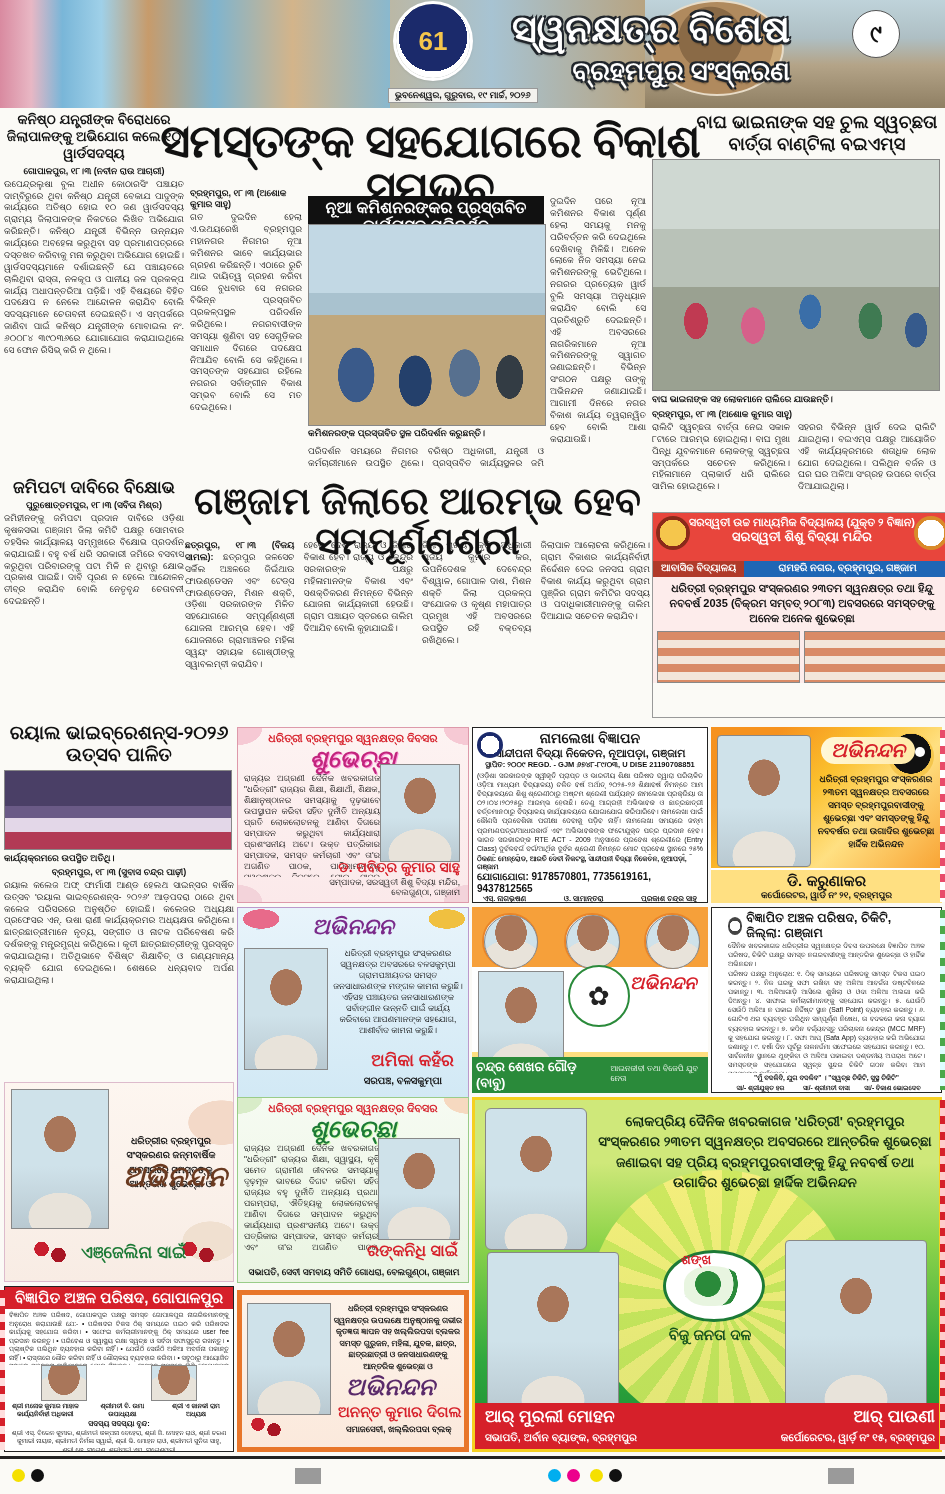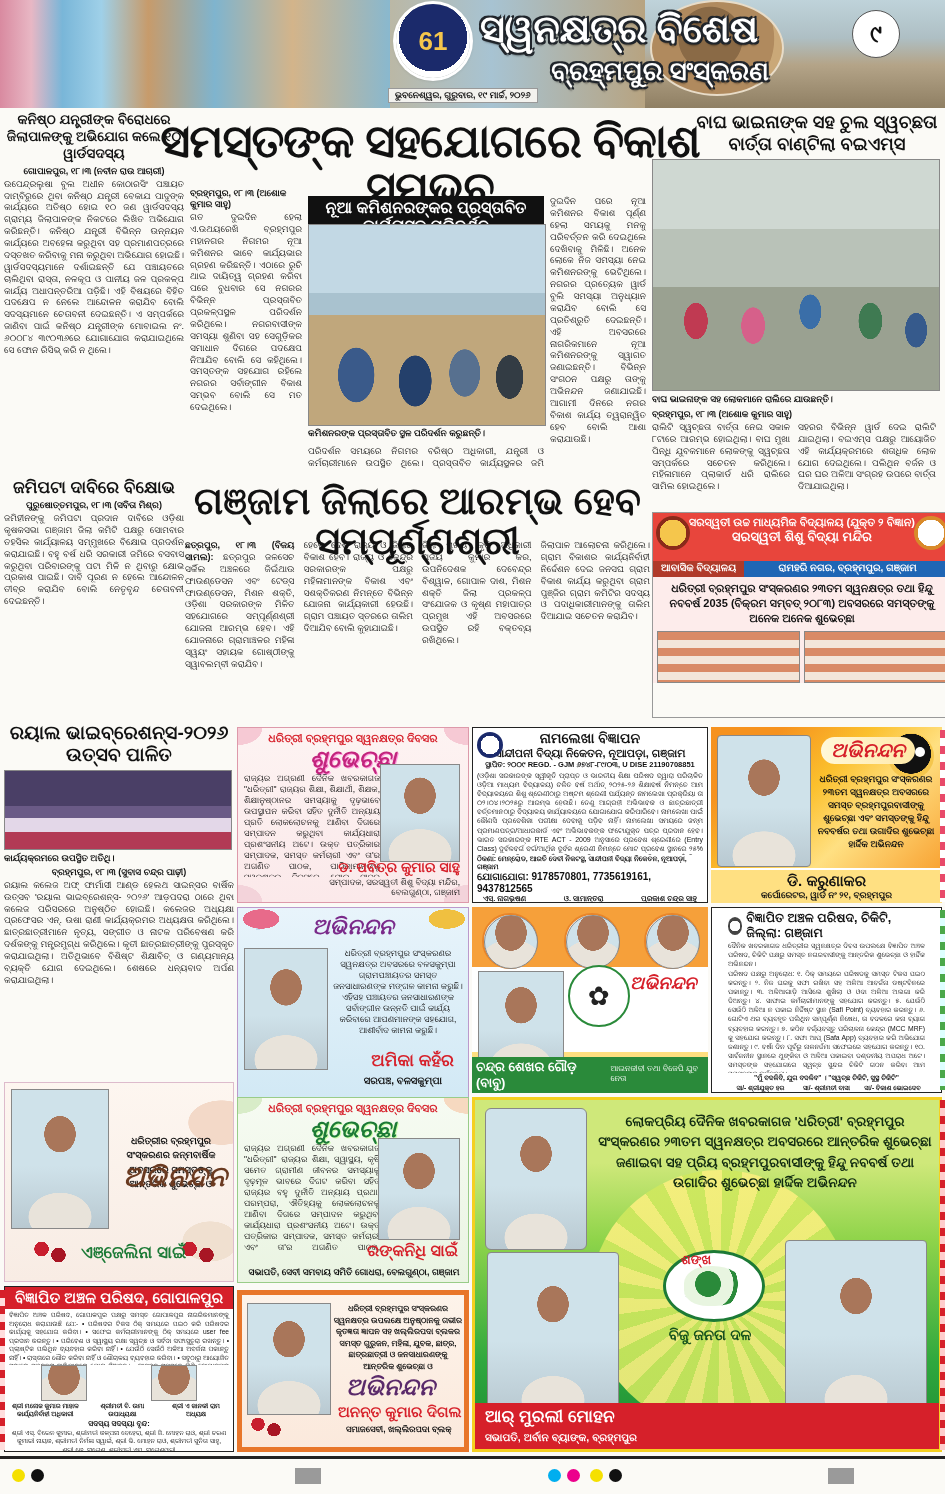--- a/index.html
+++ b/index.html
@@ -92,22 +92,22 @@
 <div id="page">
 
   <div class="abs" id="masthead">
     <div class="abs" id="mh-collage"></div>
     <div class="abs" id="mh-beach"></div>
     <div class="abs" style="left:650px;top:0;width:130px;height:92px;border-radius:50%;
          background:radial-gradient(circle at 45% 40%,#8a6a46 0 35%,#b08a5e 36% 70%,#caa878 71%);border:2px solid #e8dcc8;"></div>
     <div class="abs badge" style="left:396px;top:4px;width:74px;height:74px;">
       <div class="badge-num" style="margin-top:22px;">61</div>
     </div>
-    <div class="abs mh-title" style="left:480px;top:8px;width:310px;font-size:38px;text-align:left;">ସ୍ୱନକ୍ଷତ୍ର ବିଶେଷ</div>
-    <div class="abs mh-title" style="left:530px;top:56px;width:260px;font-size:26px;text-align:center;">ବ୍ରହ୍ମପୁର ସଂସ୍କରଣ</div>
+    <div class="abs mh-title" style="left:480px;top:8px;width:310px;font-size:38px;text-align:right;">ସ୍ୱନକ୍ଷତ୍ର ବିଶେଷ</div>
+    <div class="abs mh-title" style="left:530px;top:56px;width:260px;font-size:26px;text-align:right;">ବ୍ରହ୍ମପୁର ସଂସ୍କରଣ</div>
     <div class="abs datebar" style="left:388px;top:88px;">ଭୁବନେଶ୍ୱର, ଗୁରୁବାର, ୧୯ ମାର୍ଚ୍ଚ, ୨୦୨୬</div>
     <div class="abs pg-circle" style="left:852px;top:10px;">୯</div>
   </div>
 
   <div class="abs" style="left:4px;top:112px;width:180px;height:360px;">
     <div class="h-side">କନିଷ୍ଠ ଯନ୍ତ୍ରୀଙ୍କ ବିରୋଧରେ ଜିଲାପାଳଙ୍କୁ ଅଭିଯୋଗ କଲେ ୧୦ ୱାର୍ଡସଦସ୍ୟ</div>
     <div class="dateline ctr" style="margin-top:3px;">ଗୋପାଳପୁର, ୧୮।୩ (ନବୀନ ରାଉ ଆଚାରୀ)</div>
     <div class="body-txt just" style="margin-top:2px;height:300px;overflow:hidden;">ଉପେନ୍ଦ୍ରଲୁଷା ବୁଲ ଅଧୀନ କୋଠାରସିଂ ପଞ୍ଚାୟତ ଦାମ୍ବିରୁରେ ଥିବା କନିଷ୍ଠ ଯନ୍ତ୍ରୀ ବେକାଯ ପାଦୁଙ୍କ କାର୍ଯ୍ୟରେ ଅତିଷ୍ଠ ହୋଇ ୧୦ ଜଣ ୱାର୍ଡସଦସ୍ୟ ଗ୍ରାମ୍ୟ ଜିଲାପାଳଙ୍କ ନିକଟରେ ଲିଖିତ ଅଭିଯୋଗ କରିଛନ୍ତି। କନିଷ୍ଠ ଯନ୍ତ୍ରୀ ବିଭିନ୍ନ ଉନ୍ନୟନ କାର୍ଯ୍ୟରେ ଅବହେଳା କରୁଥିବା ସହ ପ୍ରମାଣପତ୍ରରେ ଦସ୍ତଖତ କରିବାକୁ ମନା କରୁଥିବା ଅଭିଯୋଗ ହୋଇଛି। ୱାର୍ଡସଦସ୍ୟମାନେ ଦର୍ଶାଇଛନ୍ତି ଯେ ପଞ୍ଚାୟତରେ ଚାଲିଥିବା ରାସ୍ତା, ନଳକୂପ ଓ ପାନୀୟ ଜଳ ପ୍ରକଳ୍ପ କାର୍ଯ୍ୟ ଅଧାପନ୍ତରିଆ ପଡ଼ିଛି। ଏହି ବିଷୟରେ ବିହିତ ପଦକ୍ଷେପ ନ ନେଲେ ଆନ୍ଦୋଳନ କରାଯିବ ବୋଲି ସଦସ୍ୟମାନେ ଚେତାବନୀ ଦେଇଛନ୍ତି। ଏ ସମ୍ପର୍କରେ ଜାଣିବା ପାଇଁ କନିଷ୍ଠ ଯନ୍ତ୍ରୀଙ୍କ ମୋବାଇଲ ନଂ. ୬୦୦୮୪ ୩୯୦୩୬ରେ ଯୋଗାଯୋଗ କରାଯାଇଥିଲେ ସେ ଫୋନ ରିସିଭ୍ କରି ନ ଥିଲେ।</div>
   </div>
 
@@ -353,20 +353,24 @@
     </div>
     <div class="abs b" style="left:206px;top:152px;color:#d6202a;font-size:13px;">ଶଙ୍ଖ</div>
     <div class="abs b ctr" style="left:160px;top:226px;width:150px;font-size:15px;color:#14501c;">ବିଜୁ ଜନତା ଦଳ</div>
     <div class="abs photo ph-portrait" style="left:12px;top:152px;width:130px;height:160px;border-radius:4px;"></div>
     <div class="abs photo ph-portrait" style="right:12px;top:140px;width:140px;height:172px;border-radius:4px;"></div>
     <div class="abs" style="left:0;bottom:0;width:470px;background:#d6202a;color:#fff;display:flex;justify-content:space-between;padding:4px 10px;box-sizing:border-box;">
       <span>
         <span class="b" style="font-size:17px;display:block;">ଆର୍ ମୁରଲୀ ମୋହନ</span>
         <span class="b" style="font-size:10.5px;">ସଭାପତି, ଅର୍ବାନ ବ୍ୟାଙ୍କ, ବ୍ରହ୍ମପୁର</span>
       </span>
+      <span style="text-align:right;">
+        <span class="b" style="font-size:17px;display:block;">ଆର୍ ପାଉଣୀ</span>
+        <span class="b" style="font-size:10.5px;">କର୍ପୋରେଟର, ୱାର୍ଡ଼ ନଂ ୧୫, ବ୍ରହ୍ମପୁର</span>
+      </span>
     </div>
   </div>
 
   <div class="abs edge" style="right:0;top:730px;height:172px;background:repeating-linear-gradient(180deg,#e84a6a 0 8px,#fff 8px 16px);"></div>
   <div class="abs edge" style="right:0;top:910px;height:180px;background:repeating-linear-gradient(180deg,#4aa84a 0 8px,#dff 8px 16px);"></div>
   <div class="abs edge" style="right:0;top:1100px;height:350px;background:repeating-linear-gradient(180deg,#d6202a 0 8px,#fcc 8px 16px);"></div>
   <div class="abs edge" style="left:0;top:1290px;height:160px;background:repeating-linear-gradient(180deg,#d6202a 0 8px,#fdd 8px 16px);"></div>
 
   <div class="abs rule" style="left:0;top:1456px;width:945px;border-top-width:3px;"></div>
   <div class="abs" style="left:12px;top:1468px;">

